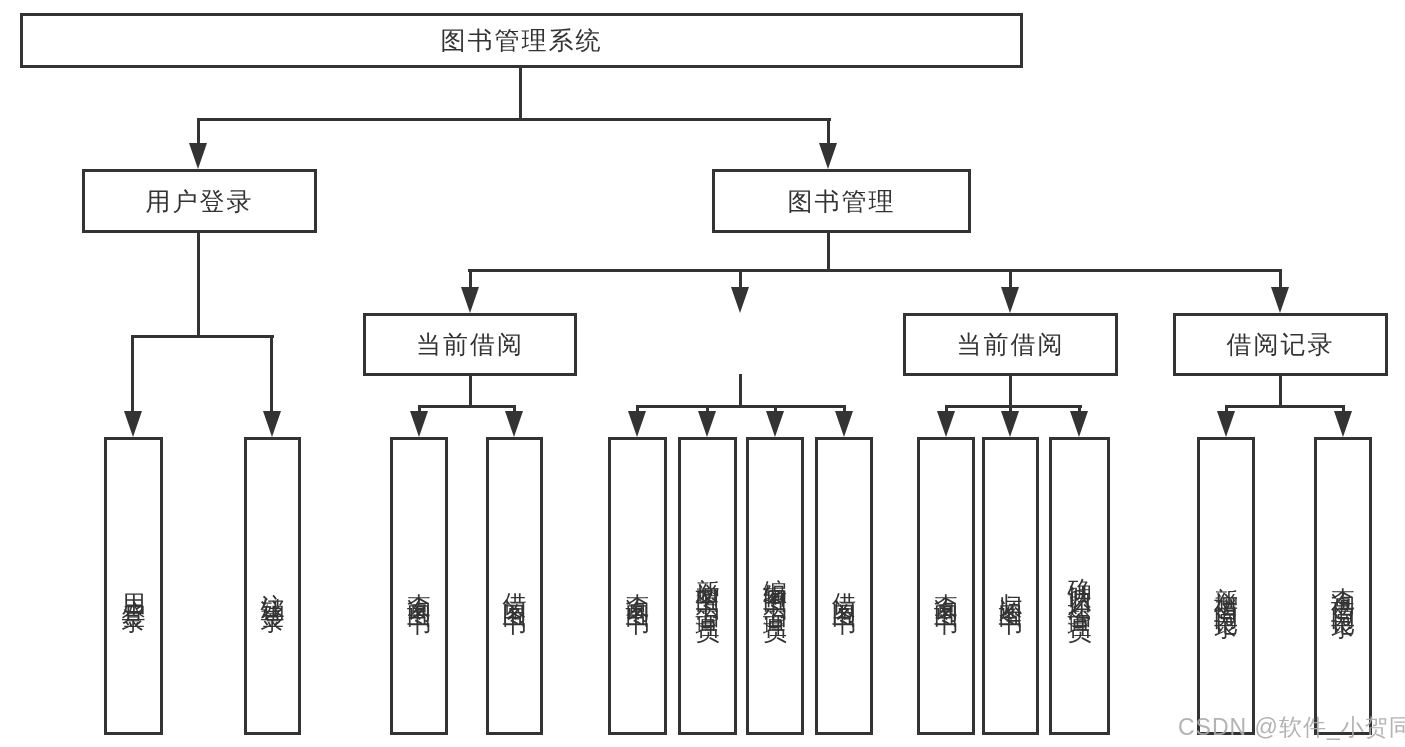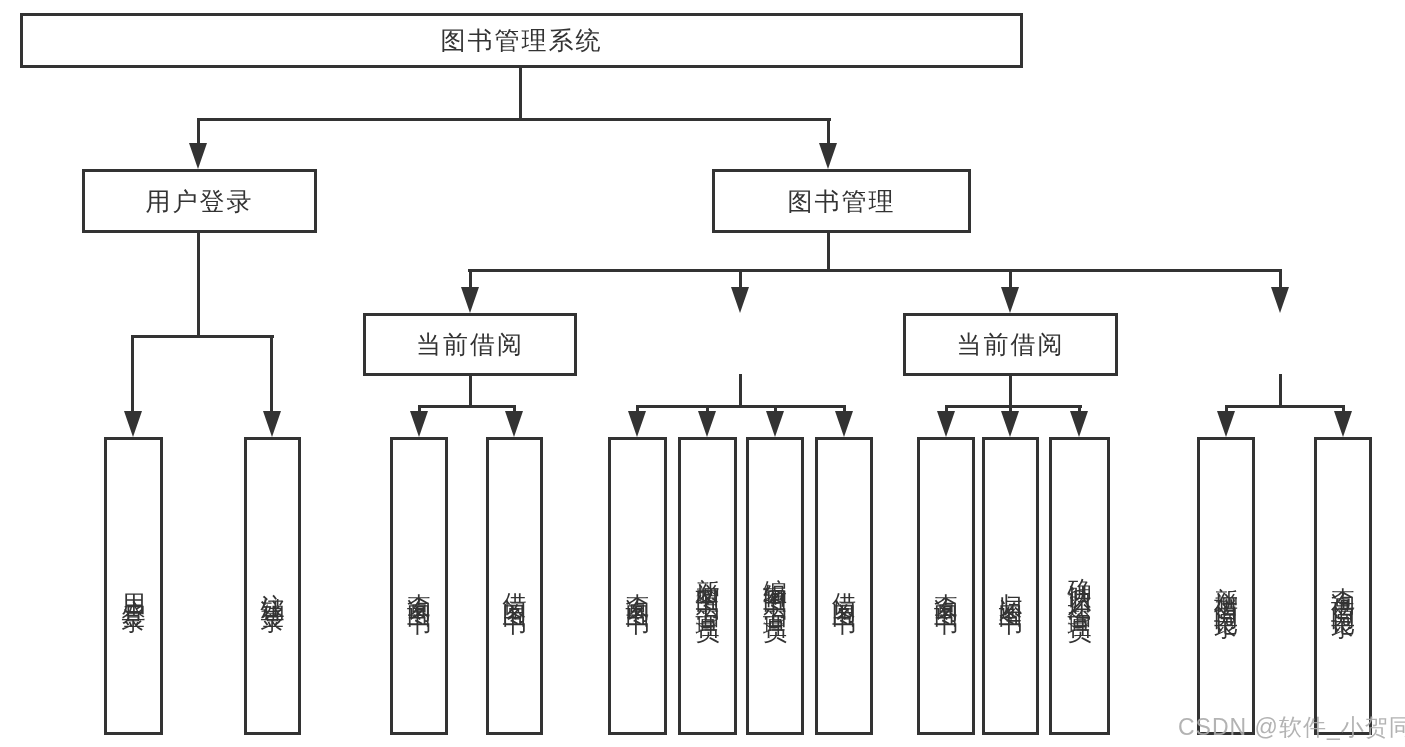--- a/index.html
+++ b/index.html
@@ -79,20 +79,21 @@
   <div class="arrow" style="left:461px;top:287px"></div>
   <div class="vl" style="left:739px;top:269px;height:20px"></div>
   <div class="arrow" style="left:731px;top:287px"></div>
   <div class="vl" style="left:1009px;top:269px;height:20px"></div>
   <div class="arrow" style="left:1001px;top:287px"></div>
   <div class="vl" style="left:1279px;top:269px;height:20px"></div>
   <div class="arrow" style="left:1271px;top:287px"></div>
 
   <div class="box h" style="left:363px;top:313px;width:214px;height:63px">当前借阅</div>
   <div class="box h" style="left:903px;top:313px;width:215px;height:63px">当前借阅</div>
+  <div class="box h" style="left:1173px;top:313px;width:215px;height:63px">借阅记录</div>
 
   <div class="vl" style="left:469px;top:374px;height:33px"></div>
   <div class="hl" style="left:418px;top:405px;width:98px"></div>
   <div class="vl" style="left:418px;top:405px;height:10px"></div>
   <div class="arrow" style="left:410px;top:411px"></div>
   <div class="vl" style="left:513px;top:405px;height:10px"></div>
   <div class="arrow" style="left:505px;top:411px"></div>
 
   <div class="vl" style="left:739px;top:374px;height:33px"></div>
   <div class="hl" style="left:636px;top:405px;width:210px"></div>

